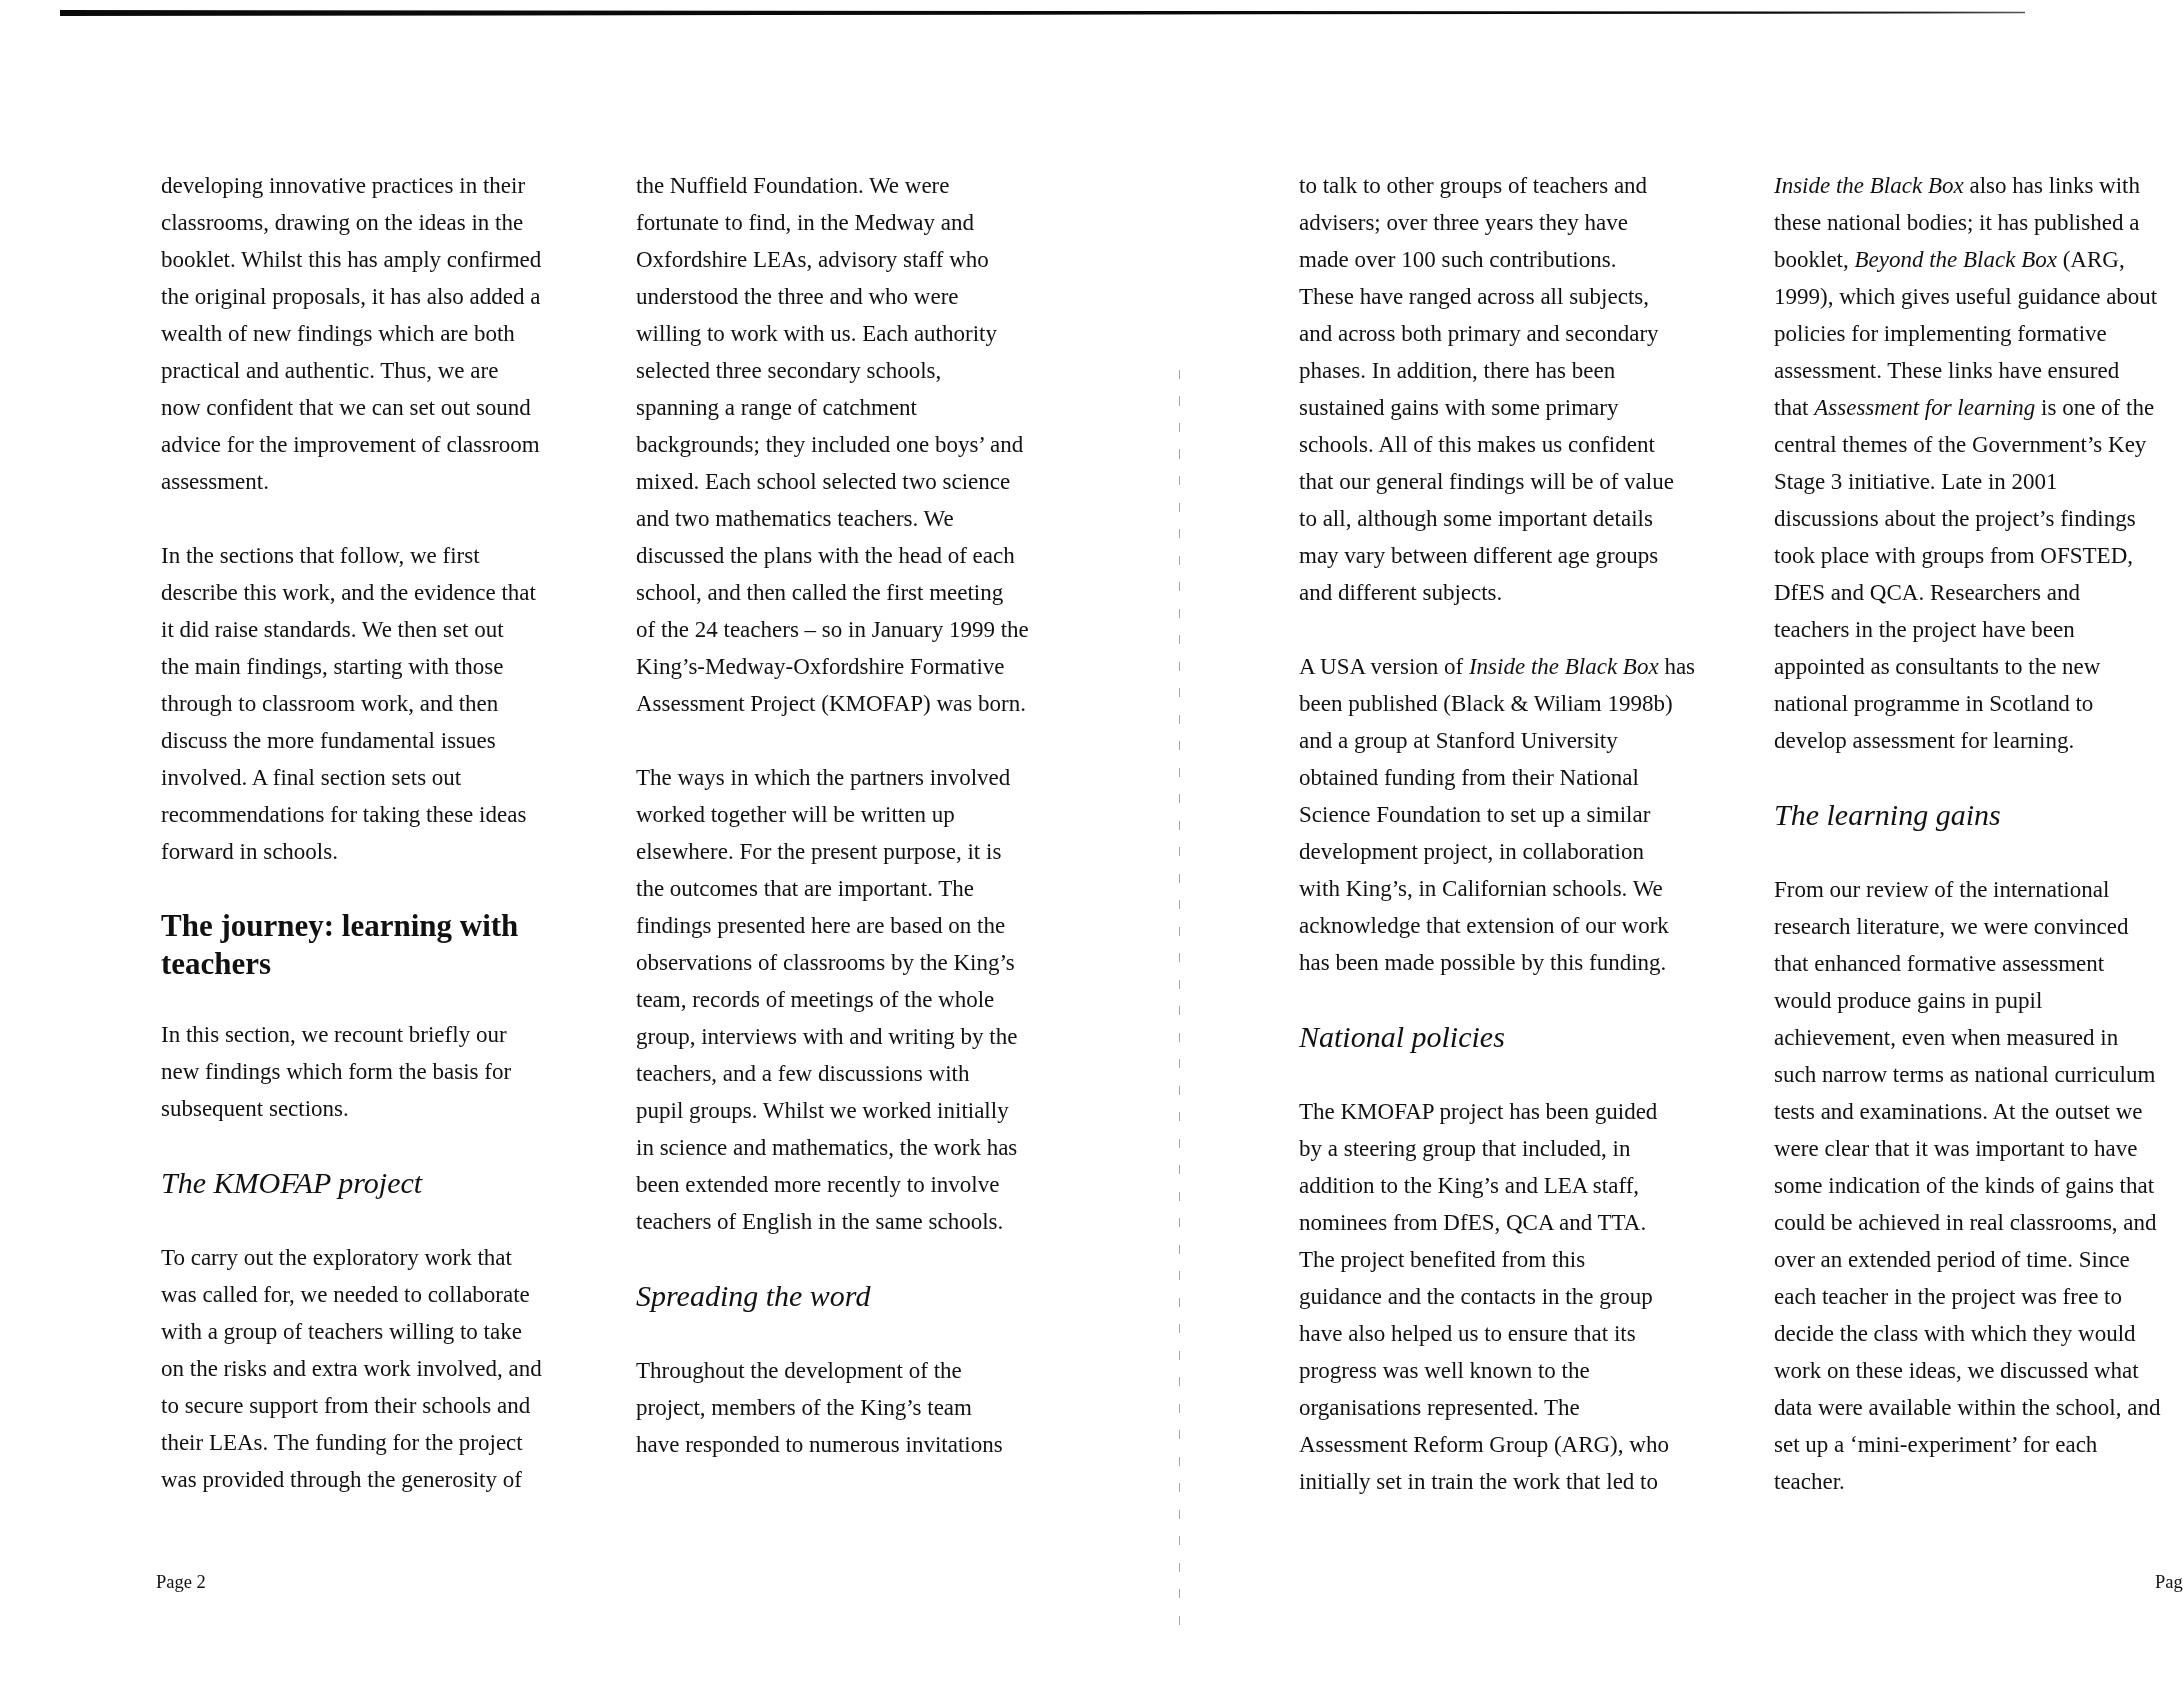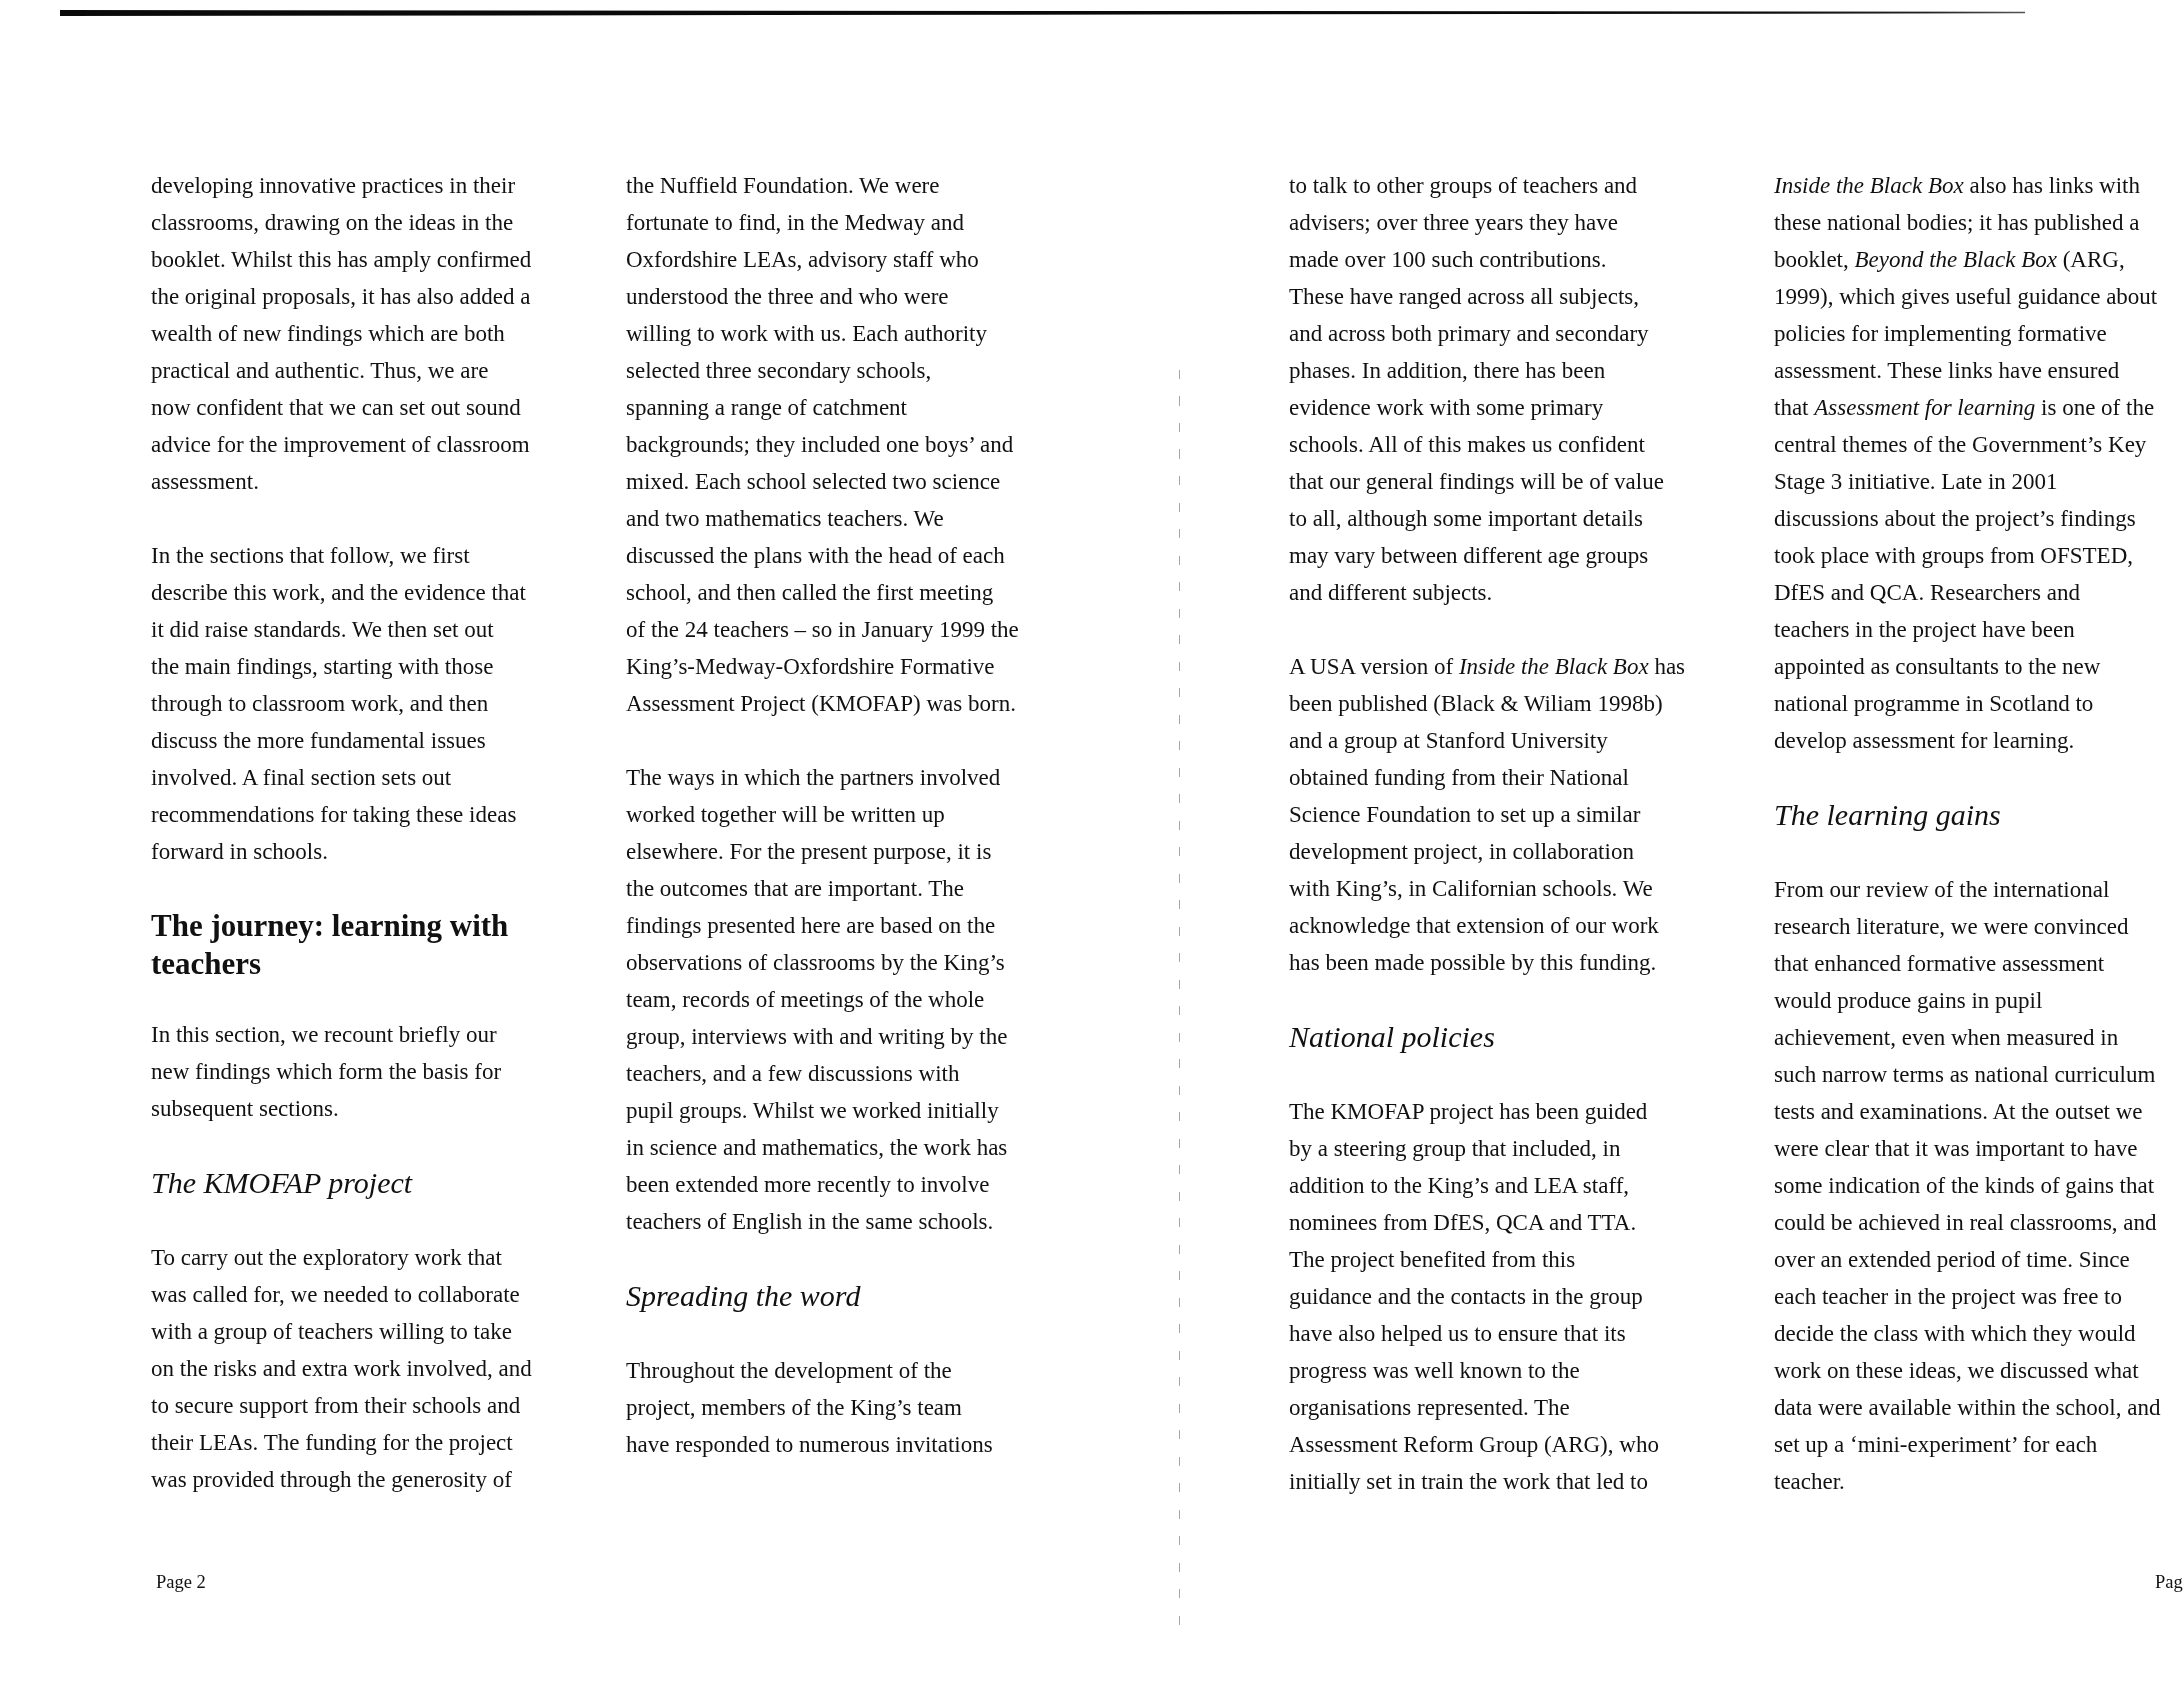--- a/index.html
+++ b/index.html
@@ -36,21 +36,21 @@
       position: absolute;
       top: 167px;
       width: 450px;
       font-size: 23px;
       line-height: 37px;
     }
     .col-1 { left: 151px; }
     .col-2 { left: 626px; }
     .col-3 { left: 1289px; }
     .col-4 { left: 1774px; width: 423px; white-space: nowrap; }
-    .col-1, .col-2, .col-3 { white-space: nowrap; }
+    .col-1, .col-2, .col-3 { white-space: nowrap; margin-left: 10px; }
     .para {
       margin: 0 0 37px 0;
     }
     .line {
       display: block;
     }
     .h-main {
       font-size: 31px;
       line-height: 38px;
       margin: 16px 0 33px 0;
@@ -164,21 +164,21 @@
 </div>
 
 <div class="column col-3">
   <p class="para">
     <span class="line">to talk to other groups of teachers and</span>
     <span class="line">advisers; over three years they have</span>
     <span class="line">made over 100 such contributions.</span>
     <span class="line">These have ranged across all subjects,</span>
     <span class="line">and across both primary and secondary</span>
     <span class="line">phases. In addition, there has been</span>
-    <span class="line">evidence work with some primary</span>
+    <span class="line">sustained gains with some primary</span>
     <span class="line">schools. All of this makes us confident</span>
     <span class="line">that our general findings will be of value</span>
     <span class="line">to all, although some important details</span>
     <span class="line">may vary between different age groups</span>
     <span class="line">and different subjects.</span>
   </p>
   <p class="para">
     <span class="line"><span>A USA version of </span><em>Inside the Black Box</em><span> has</span></span>
     <span class="line">been published (Black &amp; Wiliam 1998b)</span>
     <span class="line">and a group at Stanford University</span>

